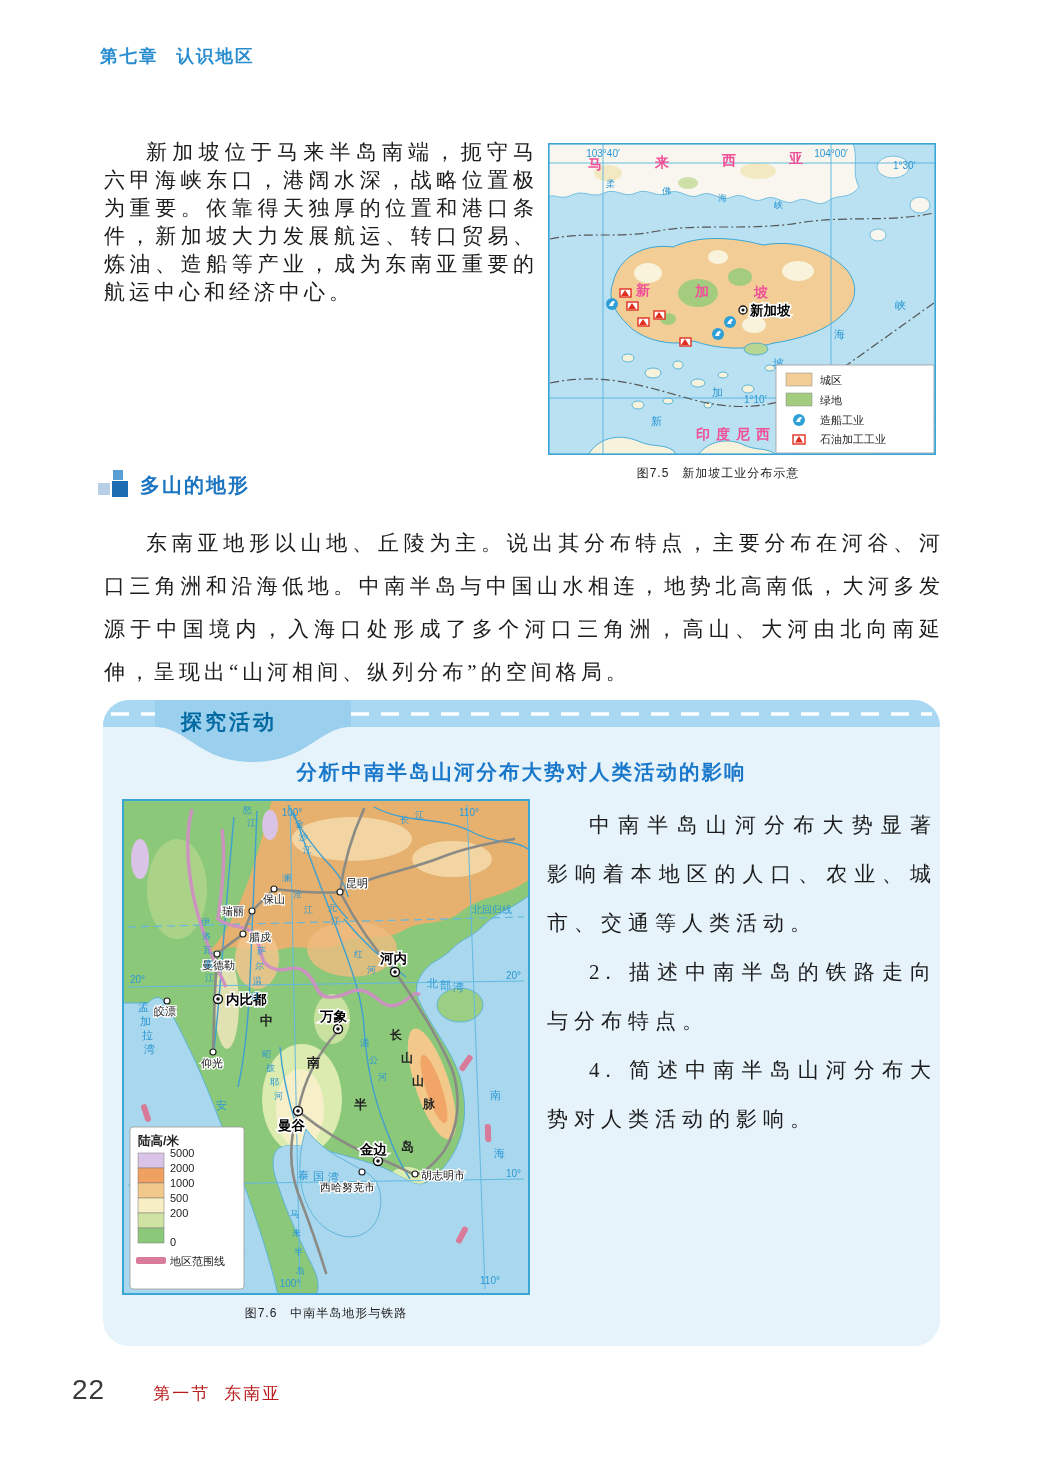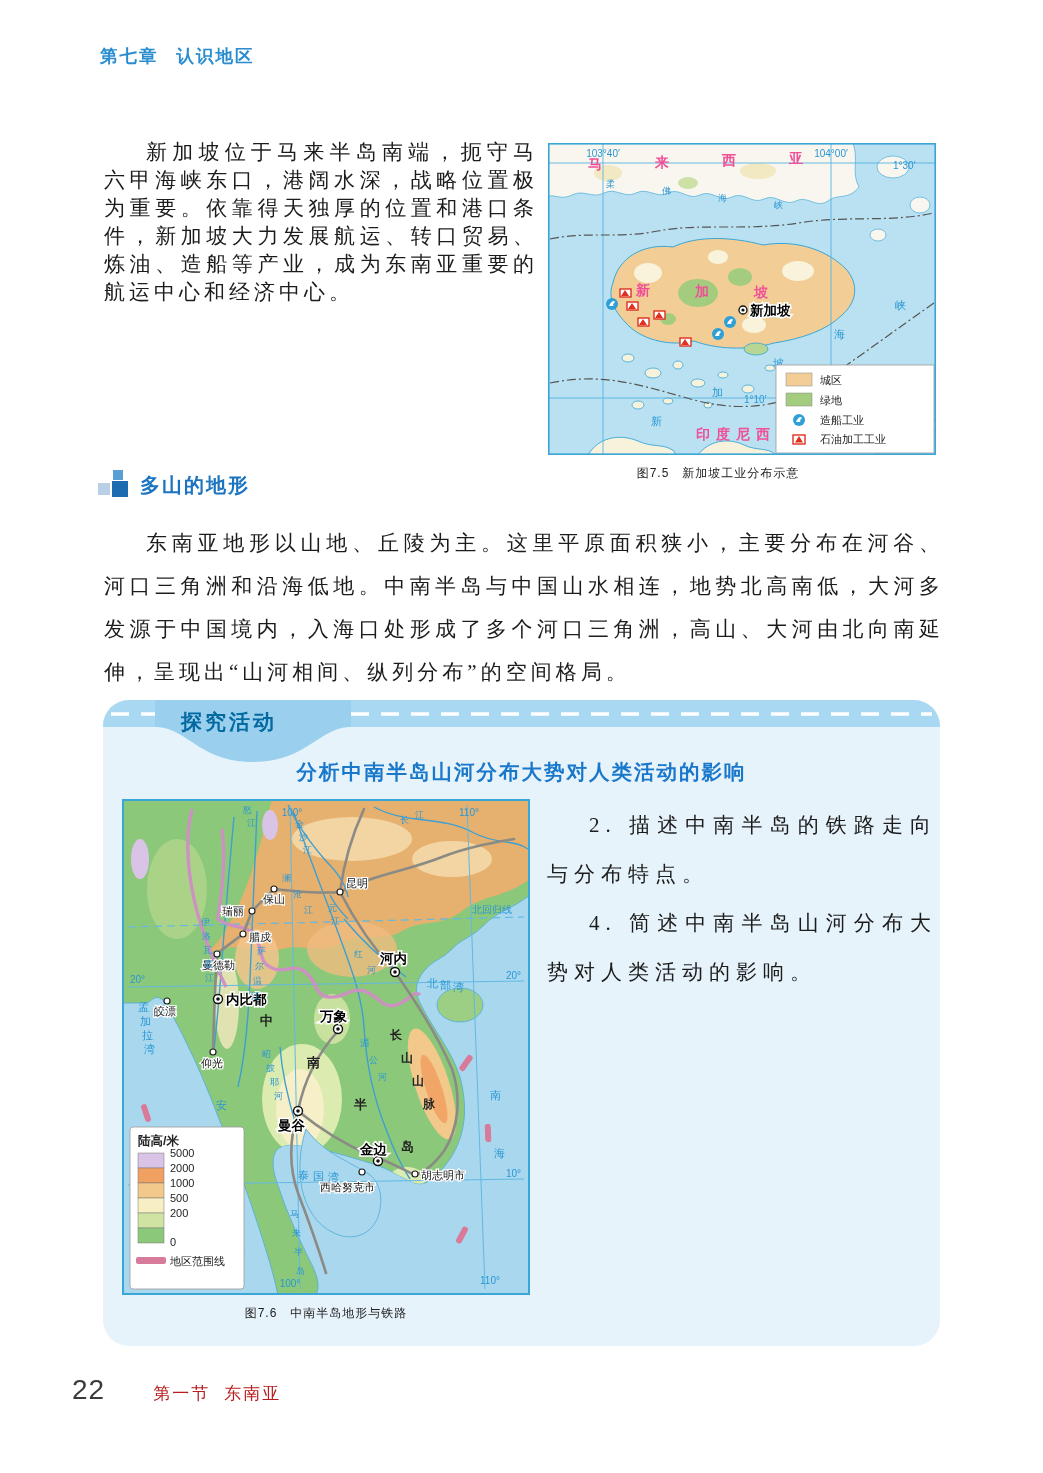--- a/index.html
+++ b/index.html
@@ -204,21 +204,21 @@
   <div class="section-head">
     <div class="bullet">
         <div class="b1"></div>
         <div class="b2"></div>
         <div class="b3"></div>
       </div>
     <div class="section-title">多山的地形</div>
   </div>
 
   <div class="para serif" id="terrain-para">
-    <p>东南亚地形以山地、丘陵为主。这里平原面积狭小，主要分布在河谷、河口三角洲和沿海低地。中南半岛与中国山水相连，地势北高南低，大河多发源于中国境内，入海口处形成了多个河口三角洲，高山、大河由北向南延伸，呈现出“山河相间、纵列分布”的空间格局。</p>
+    <p>东南亚地形以山地、丘陵为主。说出其分布特点，主要分布在河谷、河口三角洲和沿海低地。中南半岛与中国山水相连，地势北高南低，大河多发源于中国境内，入海口处形成了多个河口三角洲，高山、大河由北向南延伸，呈现出“山河相间、纵列分布”的空间格局。</p>
   </div>
 
   <div class="activity">
     <svg class="activity-band" width="837" height="70" viewBox="0 0 837 70">
       <rect x="0" y="0" width="837" height="27" fill="#a8d8f2"></rect>
       <line x1="8" y1="14" x2="829" y2="14" stroke="#fff" stroke-width="3.5" stroke-dasharray="18 12"></line>
       <path d="M52,27 C84,27 96,62 150,62 C204,62 216,27 248,27 L248,0 L52,0 Z" fill="#9ad0ee"></path>
     </svg>
     <div class="activity-tab-text">探究活动</div>
     <div class="activity-title">分析中南半岛山河分布大势对人类活动的影响</div>
@@ -402,20 +402,21 @@
           <text class="leg-lbl" x="48" y="447">0</text>
           <rect x="14" y="458" width="30" height="7" rx="2" fill="#d87b9b"></rect>
           <text class="leg-lbl" x="48" y="466" font-size="10.5">地区范围线</text>
         </g>
         <rect x="1" y="1" width="406" height="494" fill="none" stroke="#3aa6d6" stroke-width="2"></rect>
       </svg>
       <div class="fig-caption">图7.6　中南半岛地形与铁路</div>
     </div>
 
     <div class="activity-text">
+      <p>中南半岛山河分布大势显著影响着本地区的人口、农业、城市、交通等人类活动。</p>
       <p>2. 描述中南半岛的铁路走向与分布特点。</p>
       <p>4. 简述中南半岛山河分布大势对人类活动的影响。</p>
     </div>
   </div>
 
   <div class="footer">
     <span class="page-num">22</span>
     <span class="footer-sec">
       <span>第一节</span><span class="gap"></span><span>东南亚</span>
     </span>

